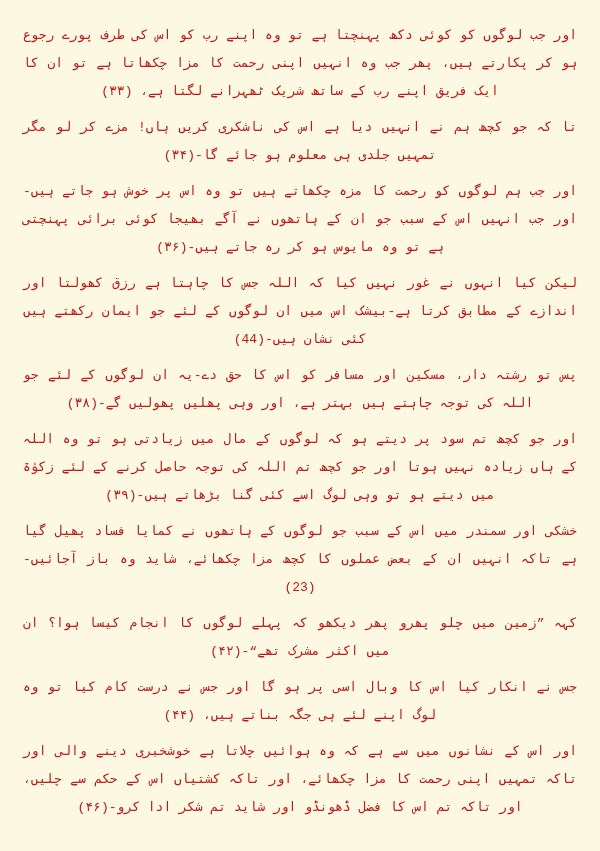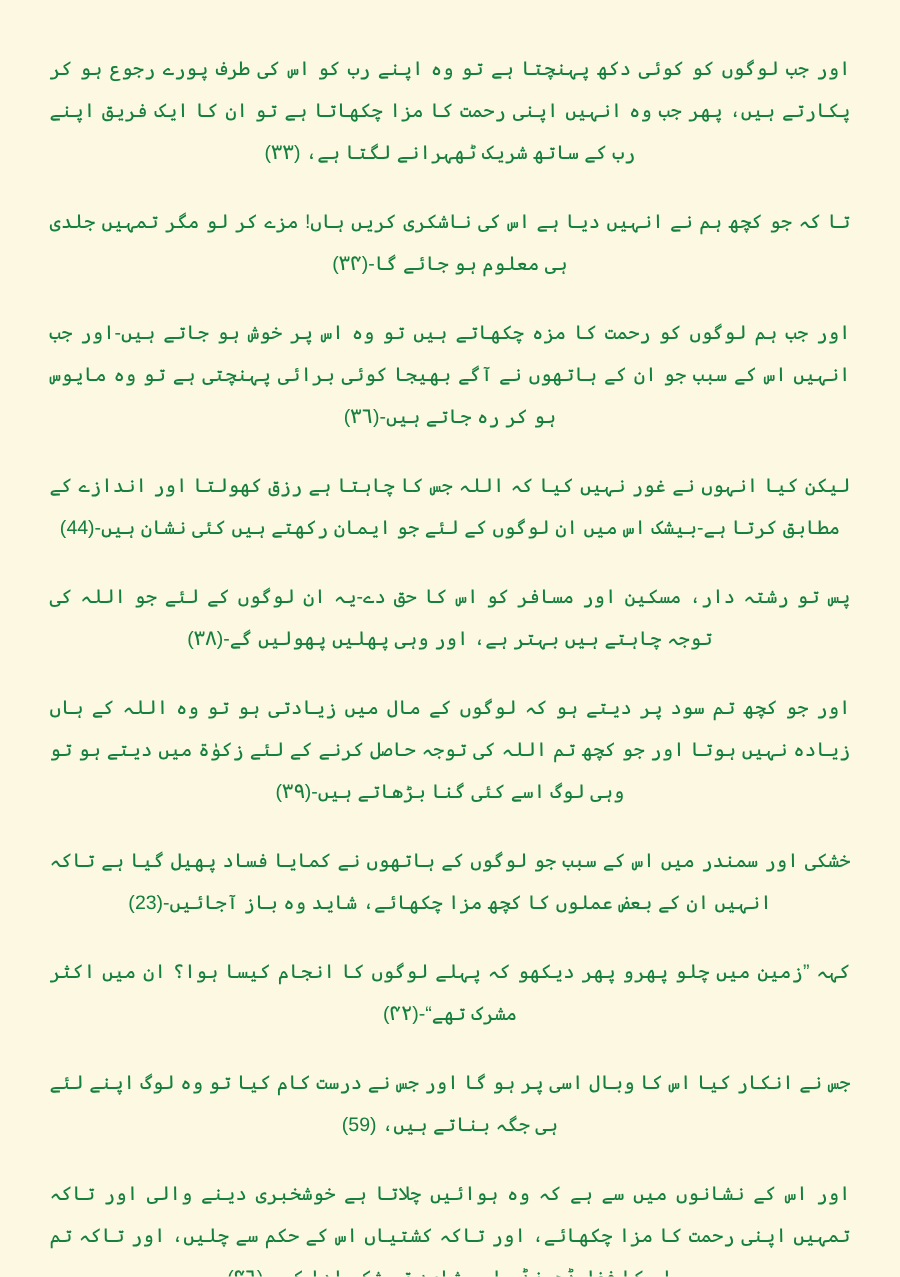--- a/index.html
+++ b/index.html
@@ -13,41 +13,41 @@
     background: #fcf8e2;
   }
   .page {
     box-sizing: border-box;
     width: 600px;
     height: 851px;
     padding: 14px 15px 0 15px;
     background: #fcf8e2;
   }
   p.verse {
-    margin: 18px;
+    margin: 8px;
     padding: 0;
     direction: rtl;
     unicode-bidi: embed;
-    font-family: Liberation Sans, sans-serif;
+    font-family: Liberation Mono, monospace;
     font-size: 13px;
     line-height: 28px;
-    color: #15803d;
+    color: #b91c1c;
     text-align: justify;
     text-align-last: center;
     -moz-text-align-last: center;
   }
 </style>
 </head>
 <body>
 
 <div class="page">
   <p class="verse">اور جب لوگوں کو کوئی دکھ پہنچتا ہے تو وہ اپنے رب کو اس کی طرف پورے رجوع ہو کر پکارتے ہیں، پھر جب وہ انہیں اپنی رحمت کا مزا چکھاتا ہے تو ان کا ایک فریق اپنے رب کے ساتھ شریک ٹھہرانے لگتا ہے، (۳۳)</p>
   <p class="verse">تا کہ جو کچھ ہم نے انہیں دیا ہے اس کی ناشکری کریں ہاں! مزے کر لو مگر تمہیں جلدی ہی معلوم ہو جائے گا-(۳۴)</p>
   <p class="verse">اور جب ہم لوگوں کو رحمت کا مزہ چکھاتے ہیں تو وہ اس پر خوش ہو جاتے ہیں-اور جب انہیں اس کے سبب جو ان کے ہاتھوں نے آگے بھیجا کوئی برائی پہنچتی ہے تو وہ مایوس ہو کر رہ جاتے ہیں-(۳۶)</p>
   <p class="verse">لیکن کیا انہوں نے غور نہیں کیا کہ اللہ جس کا چاہتا ہے رزق کھولتا اور اندازے کے مطابق کرتا ہے-بیشک اس میں ان لوگوں کے لئے جو ایمان رکھتے ہیں کئی نشان ہیں-(44)</p>
   <p class="verse">پس تو رشتہ دار، مسکین اور مسافر کو اس کا حق دے-یہ ان لوگوں کے لئے جو اللہ کی توجہ چاہتے ہیں بہتر ہے، اور وہی پھلیں پھولیں گے-(۳۸)</p>
   <p class="verse">اور جو کچھ تم سود پر دیتے ہو کہ لوگوں کے مال میں زیادتی ہو تو وہ اللہ کے ہاں زیادہ نہیں ہوتا اور جو کچھ تم اللہ کی توجہ حاصل کرنے کے لئے زکوٰۃ میں دیتے ہو تو وہی لوگ اسے کئی گنا بڑھاتے ہیں-(۳۹)</p>
   <p class="verse">خشکی اور سمندر میں اس کے سبب جو لوگوں کے ہاتھوں نے کمایا فساد پھیل گیا ہے تاکہ انہیں ان کے بعض عملوں کا کچھ مزا چکھائے، شاید وہ باز آجائیں-(23)</p>
   <p class="verse">کہہ ”زمین میں چلو پھرو پھر دیکھو کہ پہلے لوگوں کا انجام کیسا ہوا؟ ان میں اکثر مشرک تھے“-(۴۲)</p>
-  <p class="verse">جس نے انکار کیا اس کا وبال اسی پر ہو گا اور جس نے درست کام کیا تو وہ لوگ اپنے لئے ہی جگہ بناتے ہیں، (59)</p>
+  <p class="verse">جس نے انکار کیا اس کا وبال اسی پر ہو گا اور جس نے درست کام کیا تو وہ لوگ اپنے لئے ہی جگہ بناتے ہیں، (۴۴)</p>
   <p class="verse">اور اس کے نشانوں میں سے ہے کہ وہ ہوائیں چلاتا ہے خوشخبری دینے والی اور تاکہ تمہیں اپنی رحمت کا مزا چکھائے، اور تاکہ کشتیاں اس کے حکم سے چلیں، اور تاکہ تم اس کا فضل ڈھونڈو اور شاید تم شکر ادا کرو-(۴۶)</p>
 
 </div>
 
 </body></html>

